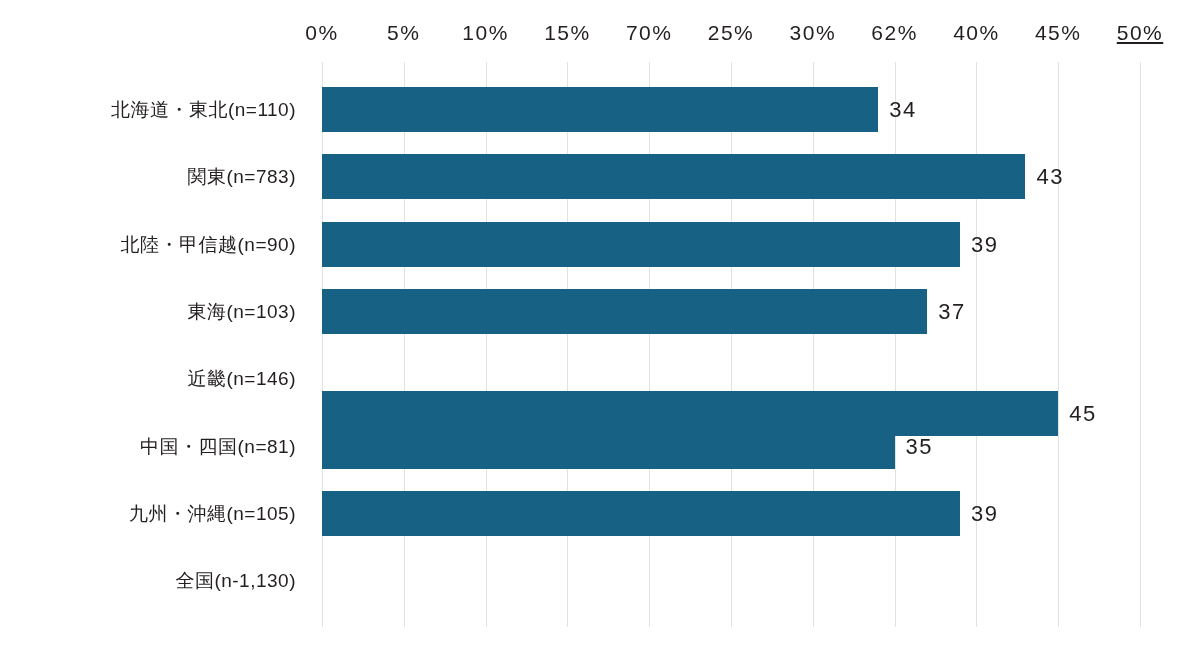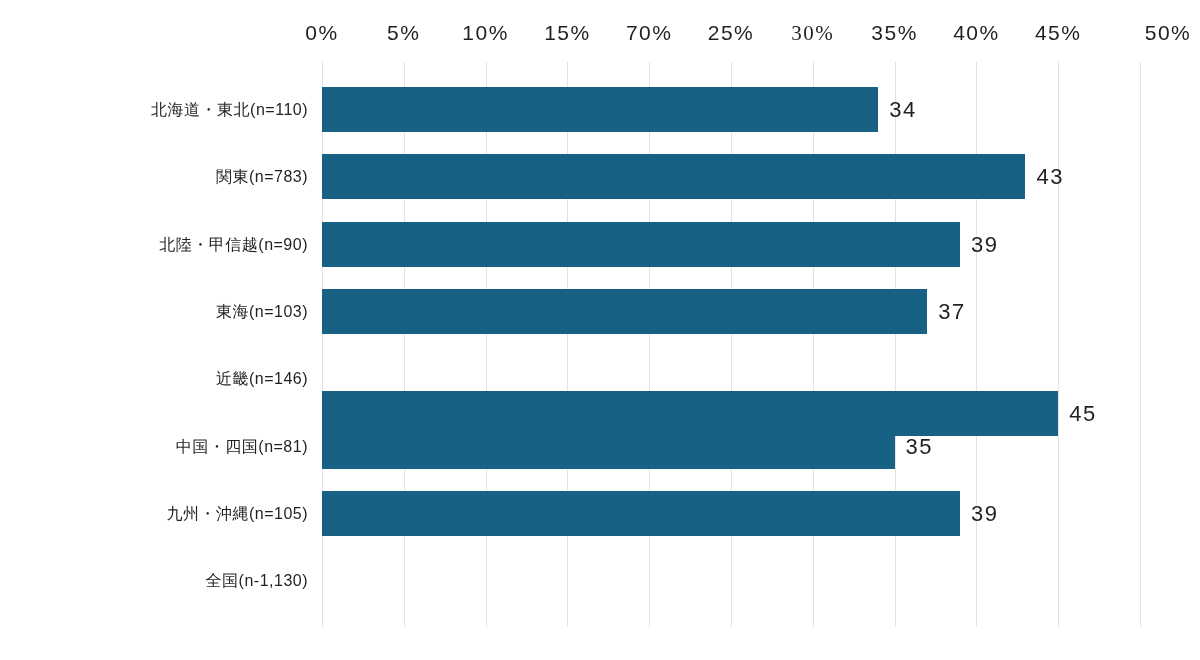--- a/index.html
+++ b/index.html
@@ -92,47 +92,47 @@
   
   #y-axis-labels {
     position: absolute;
     left: 0;
     top: 62px;
     width: 308px;
     height: 565px;
   }
   .y-cat-label {
     position: absolute;
-    right: 0;
+    right: 12px;
     height: 45px;
     line-height: 45px;
-    font-size: 16px;
+    font-size: 19px;
     letter-spacing: 0.5px;
     text-align: right;
     white-space: nowrap;
     color: #231f20;
   }
 </style>
 </head>
 <body>
 
 <div id="chart-root">
 
   <div id="x-axis-labels">
       <div class="x-tick-label" style="left: 322px;">0%</div>
       <div class="x-tick-label" style="left: 403.8px;">5%</div>
       <div class="x-tick-label" style="left: 485.6px;">10%</div>
       <div class="x-tick-label" style="left: 567.4px;">15%</div>
       <div class="x-tick-label" style="left: 649.2px;">70%</div>
       <div class="x-tick-label" style="left: 731px;">25%</div>
-      <div class="x-tick-label" style="left: 812.8px; font-family: Liberation Serif, serif;">30%</div>
-      <div class="x-tick-label" style="left: 894.6px;">35%</div>
+      <div class="x-tick-label" style="left: 812.8px;">30%</div>
+      <div class="x-tick-label" style="left: 894.6px;">62%</div>
       <div class="x-tick-label" style="left: 976.4px;">40%</div>
       <div class="x-tick-label" style="left: 1058.2px;">45%</div>
-      <div class="x-tick-label" style="left: 1168px;">50%</div>
+      <div class="x-tick-label" style="left: 1140px; text-decoration: underline;">50%</div>
     </div>
 
   <div id="plot-area">
       <div class="gridline" style="left: 0px; background: rgb(226, 226, 226);"></div>
       <div class="gridline" style="left: 81.8px; background: rgb(226, 226, 226);"></div>
       <div class="gridline" style="left: 163.6px; background: rgb(226, 226, 226);"></div>
       <div class="gridline" style="left: 245.4px; background: rgb(226, 226, 226);"></div>
       <div class="gridline" style="left: 327.2px; background: rgb(226, 226, 226);"></div>
       <div class="gridline" style="left: 409px; background: rgb(226, 226, 226);"></div>
       <div class="gridline" style="left: 490.8px; background: rgb(226, 226, 226);"></div>

